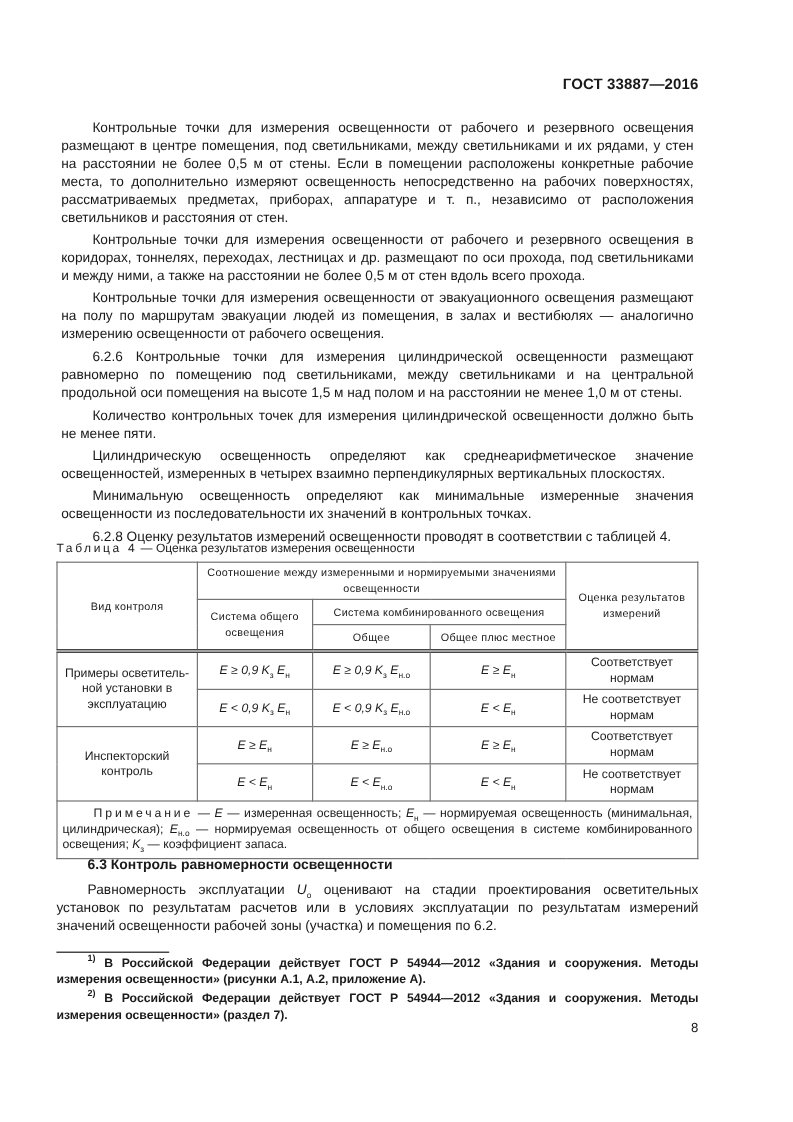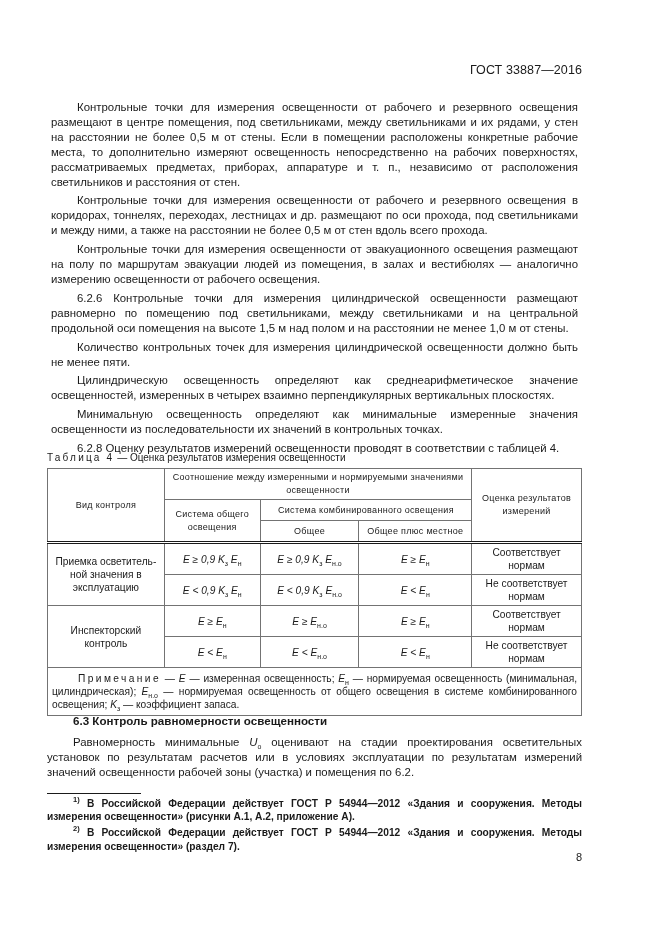--- a/index.html
+++ b/index.html
@@ -1,18 +1,18 @@
 <!DOCTYPE html>
 <html><head>
 <meta charset="utf-8">
 <style>
   html, body { margin: 0; padding: 0; background: #ffffff; }
   body { width: 661px; height: 935px; position: relative; overflow: hidden;
          font-family: "Liberation Sans", sans-serif; color: #1a1a1a; }
-  .header { position: absolute; top: 63px; right: 79px; font-weight: normal; font-size: 12.5px; letter-spacing: 0.1px; }
+  .header { position: absolute; top: 63px; right: 79px; font-weight: bold; font-size: 12.5px; letter-spacing: 0.1px; }
   .body-text { position: absolute; left: 47px; width: 535px; top: 96px; font-size: 11.4px; line-height: 14.9px; text-align: justify; }
   .body-text p { margin: 4px; text-indent: 26px; text-align: justify; }
   sup { font-size: 7.5px; line-height: 0; vertical-align: 5px; }
   .tcap { position: absolute; left: 47px; top: 452px; font-size: 10px; }
   .tcap .sp { letter-spacing: 2.2px; }
   table.t4 { position: absolute; left: 47px; top: 468px; width: 535px; border-collapse: collapse; font-size: 9.6px; }
   table.t4 td, table.t4 th { border: 1px solid #737373; text-align: center; font-weight: normal; padding: 2px 4px; line-height: 13px; }
   table.t4 thead th { font-size: 9px; letter-spacing: 0.3px; }
   table.t4 tbody tr.first td { border-top: 3px double #1a1a1a; }
   table.t4 tbody td.cond { font-size: 10.2px; height: 26px; }
@@ -66,21 +66,21 @@
       <th rowspan="2">Система общего освещения</th>
       <th colspan="2" style="height:16px">Система комбинированного освещения</th>
     </tr>
     <tr>
       <th style="height:16px">Общее</th>
       <th>Общее плюс местное</th>
     </tr>
   </thead>
   <tbody>
     <tr class="first">
-      <td rowspan="2" class="kind">Приемка осветитель-ной значения в эксплуатацию</td>
+      <td rowspan="2" class="kind">Примеры осветитель-ной установки в эксплуатацию</td>
       <td class="cond"><i>E ≥ 0,9 K</i><sub>з</sub><i> E</i><sub>н</sub></td>
       <td class="cond"><i>E ≥ 0,9 K</i><sub>з</sub><i> E</i><sub>н.о</sub></td>
       <td class="cond"><i>E ≥ E</i><sub>н</sub></td>
       <td class="res">Соответствует нормам</td>
     </tr>
     <tr>
       <td class="cond"><i>E &lt; 0,9 K</i><sub>з</sub><i> E</i><sub>н</sub></td>
       <td class="cond"><i>E &lt; 0,9 K</i><sub>з</sub><i> E</i><sub>н.о</sub></td>
       <td class="cond"><i>E &lt; E</i><sub>н</sub></td>
       <td class="res">Не соответствует нормам</td>
@@ -99,21 +99,21 @@
       <td class="res">Не соответствует нормам</td>
     </tr>
     <tr>
       <td colspan="5" class="note"><span class="note-label">Примечание</span><span> — </span><i>E</i><span> — измеренная освещенность; </span><i>E</i><sub>н</sub><span> — нормируемая освещенность (минимальная, цилиндрическая); </span><i>E</i><sub>н.о</sub><span> — нормируемая освещенность от общего освещения в системе комбинированного освещения; </span><i>K</i><sub>з</sub><span> — коэффициент запаса.</span></td>
     </tr>
   </tbody>
 </table>
 
 <div class="sec-title">6.3 Контроль равномерности освещенности</div>
 <div class="sec-text">
-  <p><span>Равномерность минимальные </span><i>U</i><sub>о</sub><span> оценивают на стадии проектирования осветительных установок по результатам расчетов или в условиях эксплуатации по результатам измерений значений освещенности рабочей зоны (участка) и помещения по 6.2.</span></p>
+  <p><span>Равномерность эксплуатации </span><i>U</i><sub>о</sub><span> оценивают на стадии проектирования осветительных установок по результатам расчетов или в условиях эксплуатации по результатам измерений значений освещенности рабочей зоны (участка) и помещения по 6.2.</span></p>
 </div>
 
 <div class="fn-rule"></div>
 <div class="footnotes">
   <p><sup>1)</sup><span> В Российской Федерации действует ГОСТ Р 54944—2012 «Здания и сооружения. Методы измерения освещенности» (рисунки А.1, А.2, приложение А).</span></p>
   <p><sup>2)</sup><span> В Российской Федерации действует ГОСТ Р 54944—2012 «Здания и сооружения. Методы измерения освещенности» (раздел 7).</span></p>
 </div>
 
 <div class="pagenum">8</div>
 

